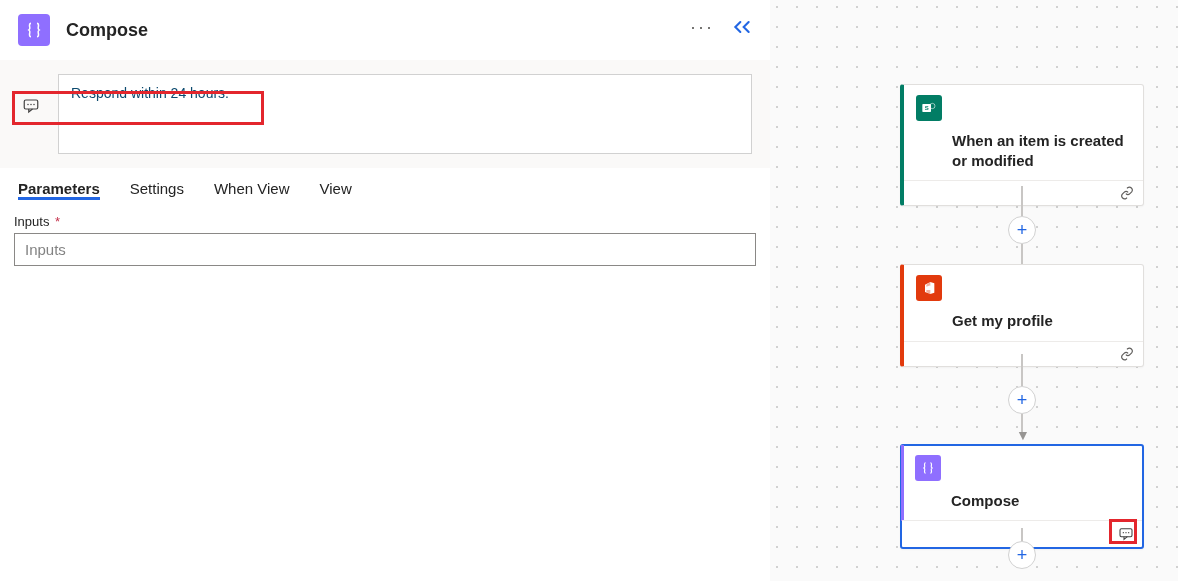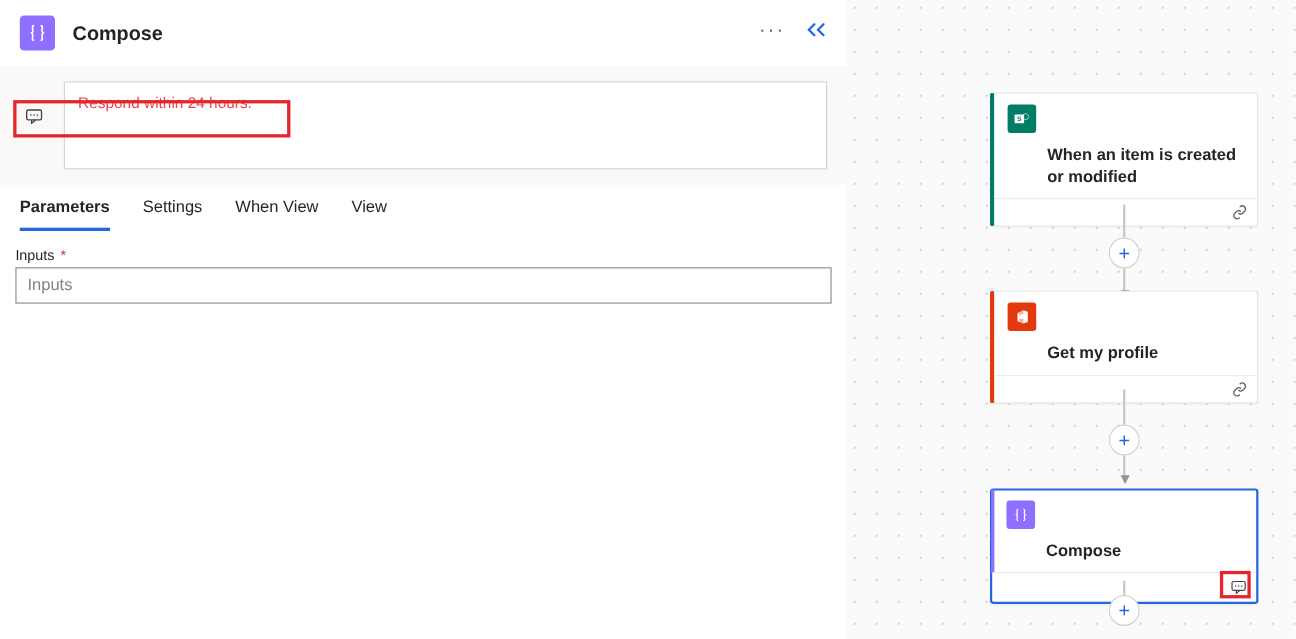--- a/index.html
+++ b/index.html
@@ -14,26 +14,26 @@
   .panel-header .title { font-size: 18px; font-weight: 600; }
   .panel-header .right-actions { position: absolute; right: 18px; top: 18px; display: flex; align-items: center; gap: 18px; }
   .ellipsis { color: #605e5c; font-size: 18px; letter-spacing: 2px; cursor: pointer; line-height: 1; }
   .collapse-icon { color: #2266e3; font-size: 18px; cursor: pointer; font-weight: bold; letter-spacing: -6px; }
 
   
   .note-section { background: #faf9f8; padding: 14px 18px 14px 10px; }
   .note-box { border: 1px solid #d1d1d1; background: #fff; height: 80px; margin-left: 48px; padding: 10px 12px; position: relative; }
   .note-highlight { position: absolute; border: 3px solid #e3262d; pointer-events: none; }
   .note-highlight-1 { left: 12px; top: 91px; width: 252px; height: 34px; }
-  .note-text { font-size: 14px; color: #ef4444; }
+  .note-text { font-size: 14px; color: #0c4a6e; }
   .note-icon { position: absolute; left: 22px; top: 97px; color: #424242; }
 
   
   .tabs { display: flex; gap: 30px; padding: 12px 18px 0; border-bottom: 0; }
-  .tab { font-size: 15px; color: #242424; padding-bottom: 10px; cursor: pointer; }
+  .tab { font-size: 15px; color: #242424; cursor: pointer; }
   .tab.active { font-weight: 600; border-bottom: 3px solid #2266e3; }
 
   
   .form-section { padding: 14px 14px; }
   .field-label { font-size: 13px; color: #242424; margin-bottom: 4px; display: block; }
   .req { color: #c4314b; margin-left: 2px; }
   .field-input { width: 100%; border: 1px solid #8a8886; padding: 7px 10px; font-size: 15px; color: #605e5c; font-family: inherit; }
   .field-input::placeholder { color: #838383; }
 
   

